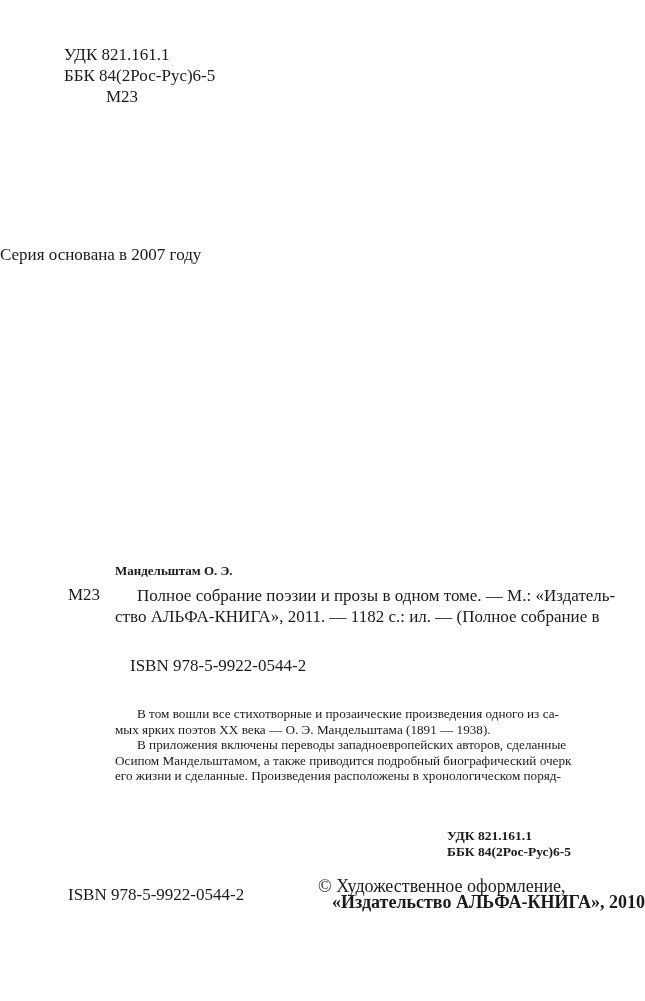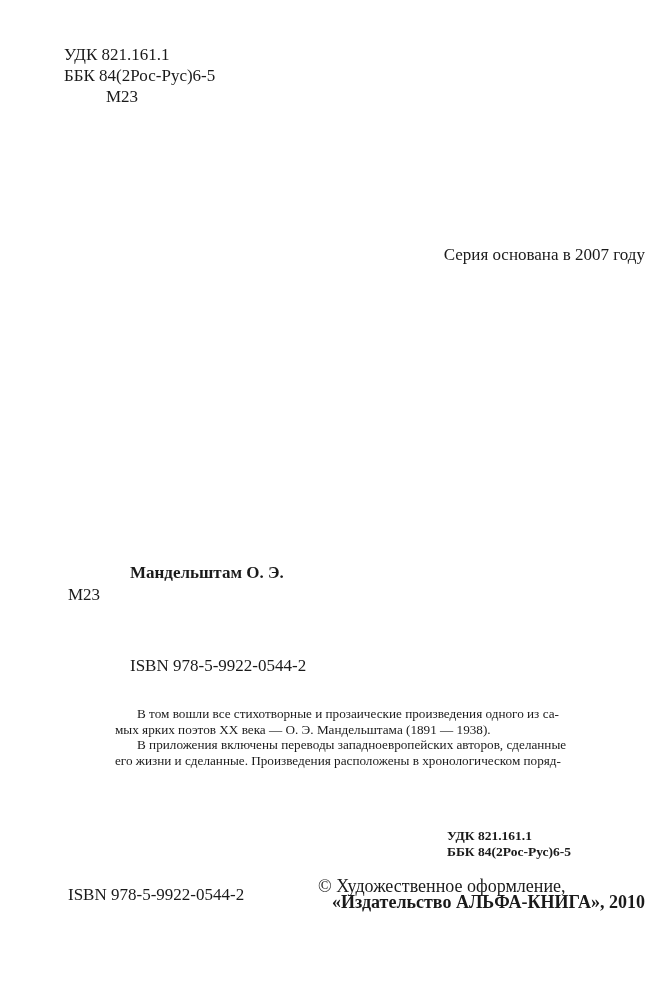--- a/index.html
+++ b/index.html
@@ -3,22 +3,22 @@
   <meta charset="utf-8">
   <style>
     html, body { margin: 0; padding: 0; }
     body {
       width: 645px; height: 1001px; background: #ffffff; position: relative; overflow: hidden;
       font-family: "Liberation Serif", "DejaVu Serif", serif; color: #1a1a1a;
     }
     .abs { position: absolute; white-space: nowrap; }
     .top-codes { left: 64px; top: 44px; font-size: 17px; line-height: 21px; }
     .top-codes .m23 { padding-left: 42px; }
-    .series { left: 0; width: 645px; top: 245px; text-align: right; font-size: 17px; }
-    .author { left: 115px; top: 563px; font-size: 17px; font-weight: bold; margin-left: 15px; }
+    .series { left: 0; width: 645px; top: 245px; text-align: left; font-size: 17px; }
+    .author { left: 115px; top: 563px; font-size: 13px; font-weight: bold; }
     .m23-left { left: 68px; top: 585px; font-size: 17px; }
     .biblio { left: 115px; top: 585px; width: 475px; font-size: 17px; line-height: 21px; white-space: normal; }
     .biblio .line { display: block; white-space: nowrap; }
     .biblio .first { padding-left: 22px; }
     .isbn-mid { left: 130px; top: 656px; font-size: 17px; }
     .annot { left: 115px; top: 706px; width: 475px; font-size: 13.2px; line-height: 15.6px; }
     .annot .line { display: block; white-space: nowrap; }
     .annot .indent { padding-left: 22px; }
     .bot-codes { left: 447px; top: 828px; font-size: 13.5px; line-height: 16px; font-weight: bold; }
     .isbn-bot { left: 68px; top: 885px; font-size: 17px; }
@@ -32,27 +32,30 @@
   <div>УДК 821.161.1</div>
   <div>ББК 84(2Рос-Рус)6-5</div>
   <div class="m23">М23</div>
 </div>
 
 <div class="abs series">Серия основана в 2007 году</div>
 
 <div class="abs author">Мандельштам О. Э.</div>
 <div class="abs m23-left">М23</div>
 <div class="abs biblio">
+  <span class="line first">Полное собрание поэзии и прозы  в одном томе. — М.: «Издатель-</span>
+  <span class="line">ство АЛЬФА-КНИГА», 2011. — 1182 с.: ил. — (Полное собрание в</span>
 </div>
 <div class="abs isbn-mid">ISBN 978-5-9922-0544-2</div>
 
 <div class="abs annot">
   <span class="line indent">В том вошли все стихотворные  и прозаические произведения  одного из са-</span>
   <span class="line">мых ярких поэтов  XX  века —  О. Э. Мандельштама (1891  —  1938).</span>
   <span class="line indent">В приложения включены переводы западноевропейских авторов, сделанные</span>
+  <span class="line">Осипом Мандельштамом, а также приводится подробный биографический очерк</span>
   <span class="line">его жизни и сделанные. Произведения расположены в хронологическом поряд-</span>
 </div>
 
 <div class="abs bot-codes">
   <div>УДК 821.161.1</div>
   <div>ББК 84(2Рос-Рус)6-5</div>
 </div>
 
 <div class="abs isbn-bot">ISBN 978-5-9922-0544-2</div>
 

